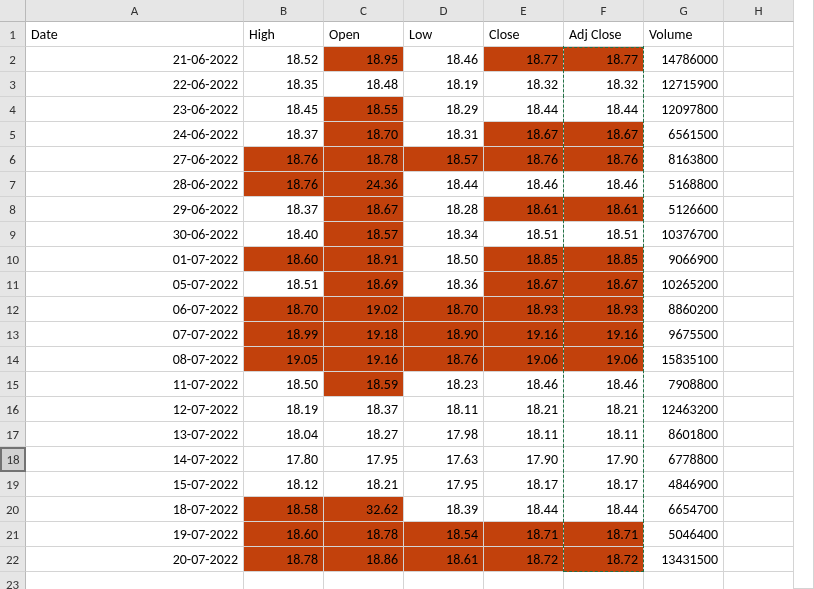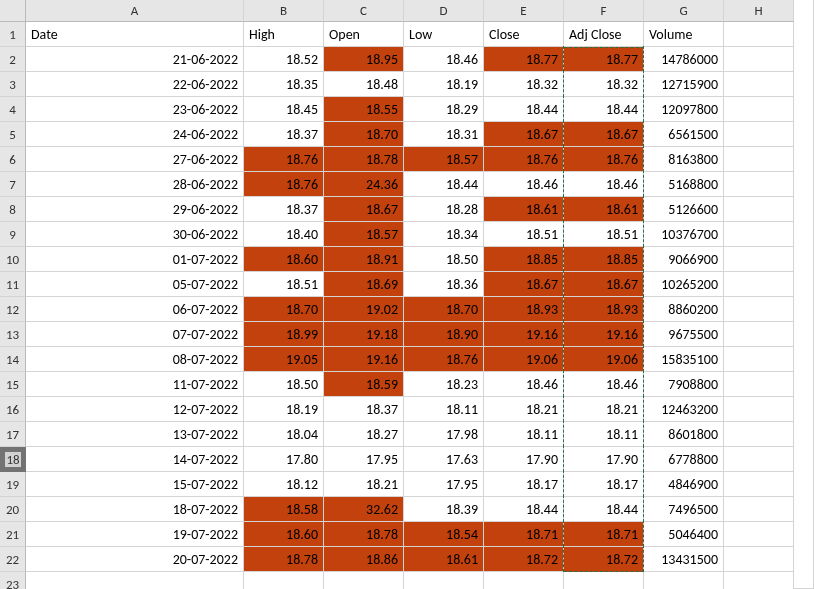--- a/index.html
+++ b/index.html
@@ -1,20 +1,20 @@
 <!DOCTYPE html>
 <html><head>
   <meta charset="utf-8">
   <style>
     *{box-sizing:border-box;margin:0;padding:0}
     body{font-family:Calibri,Arial,sans-serif;font-size:14px;background:#fff;color:#000;overflow:hidden}
     .sheet{display:flex;flex-direction:column;width:814px;height:589px;border-right:1px solid #d4d4d4;border-bottom:1px solid #d4d4d4}
     .row{display:flex;height:25px;flex-shrink:0}
     .rhcell{width:26px;background:#e6e6e6;border-right:1px solid #b9b9b9;border-bottom:1px solid #d4d4d4;display:flex;align-items:center;justify-content:center;font-size:13px;color:#333}
-    .rhcell.sel{background:#d2d2d2;border:5px solid #737373}
+    .rhcell.sel{background:#d2d2d2;border:2px solid #737373}
     .chrow{display:flex;height:22px;flex-shrink:0}
     .corner{width:26px;background:#e6e6e6;border-right:1px solid #b9b9b9;border-bottom:1px solid #b9b9b9}
     .ch{background:#e6e6e6;border-right:1px solid #d4d4d4;border-bottom:1px solid #b9b9b9;display:flex;align-items:center;justify-content:center;font-size:13px;color:#333}
     .cell{border-right:1px solid #d4d4d4;border-bottom:1px solid #d4d4d4;height:100%;display:flex;align-items:center;padding:0 5px;background:#fff;position:relative}
     .cA{width:218px}.cW{width:80px}.cH{width:70px}
     .r{justify-content:flex-end}
     .l{justify-content:flex-start}
     .hl{background:#c2410c}
     .mqR{position:absolute;right:-1px;top:-2px;bottom:-1px;width:0;border-right:1.5px dashed #217346}
     .mqL{position:absolute;left:-1px;top:-2px;bottom:-1px;width:0;border-left:1.5px dashed #217346}
@@ -247,21 +247,21 @@
         <div class="cell cH"></div>
       </div>
       <div class="row">
         <div class="rhcell">20</div>
         <div class="cell cA r">18-07-2022</div>
         <div class="cell cW r hl">18.58</div>
         <div class="cell cW r hl">32.62</div>
         <div class="cell cW r">18.39</div>
         <div class="cell cW r">18.44</div>
         <div class="cell cW r">18.44<span class="mqL"></span><span class="mqR"></span></div>
-        <div class="cell cW r">7496500</div>
+        <div class="cell cW r">6654700</div>
         <div class="cell cH"></div>
       </div>
       <div class="row">
         <div class="rhcell">21</div>
         <div class="cell cA r">19-07-2022</div>
         <div class="cell cW r hl">18.60</div>
         <div class="cell cW r hl">18.78</div>
         <div class="cell cW r hl">18.54</div>
         <div class="cell cW r hl">18.71</div>
         <div class="cell cW r hl">18.71<span class="mqL"></span><span class="mqR"></span></div>

